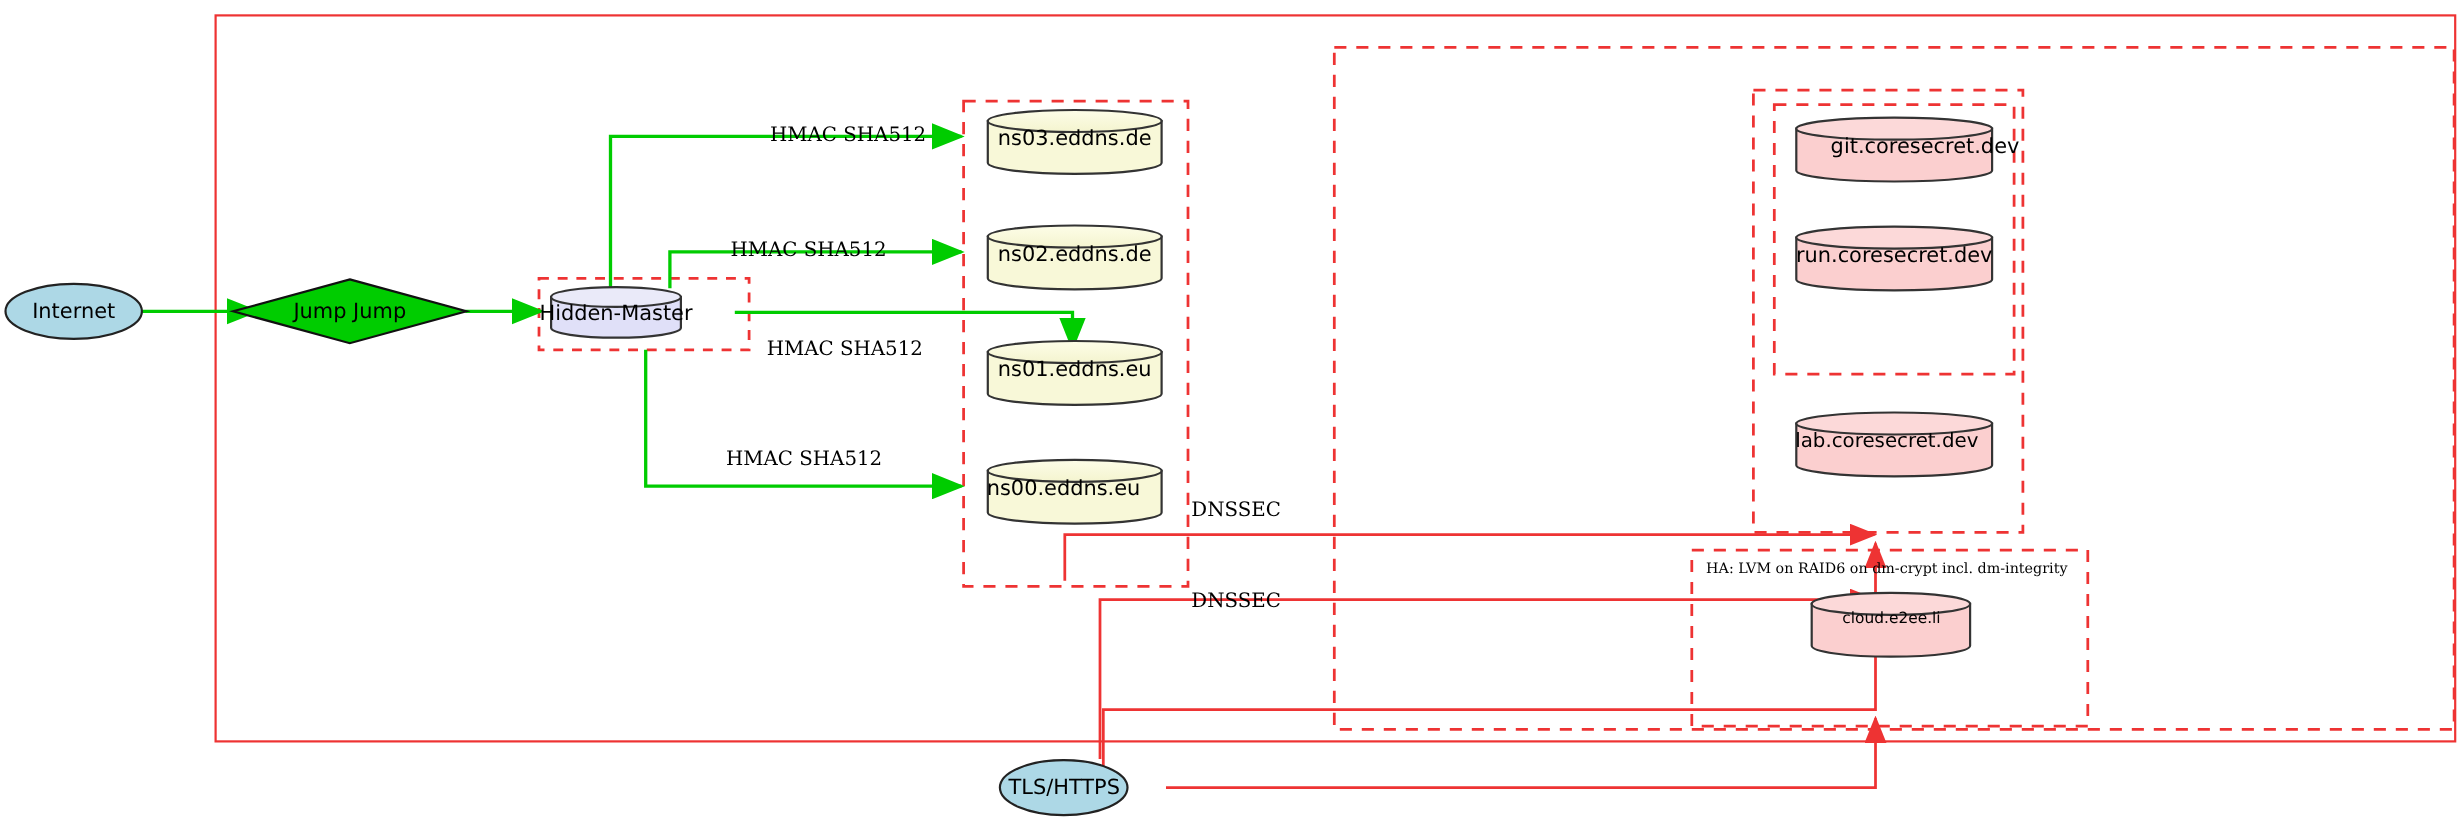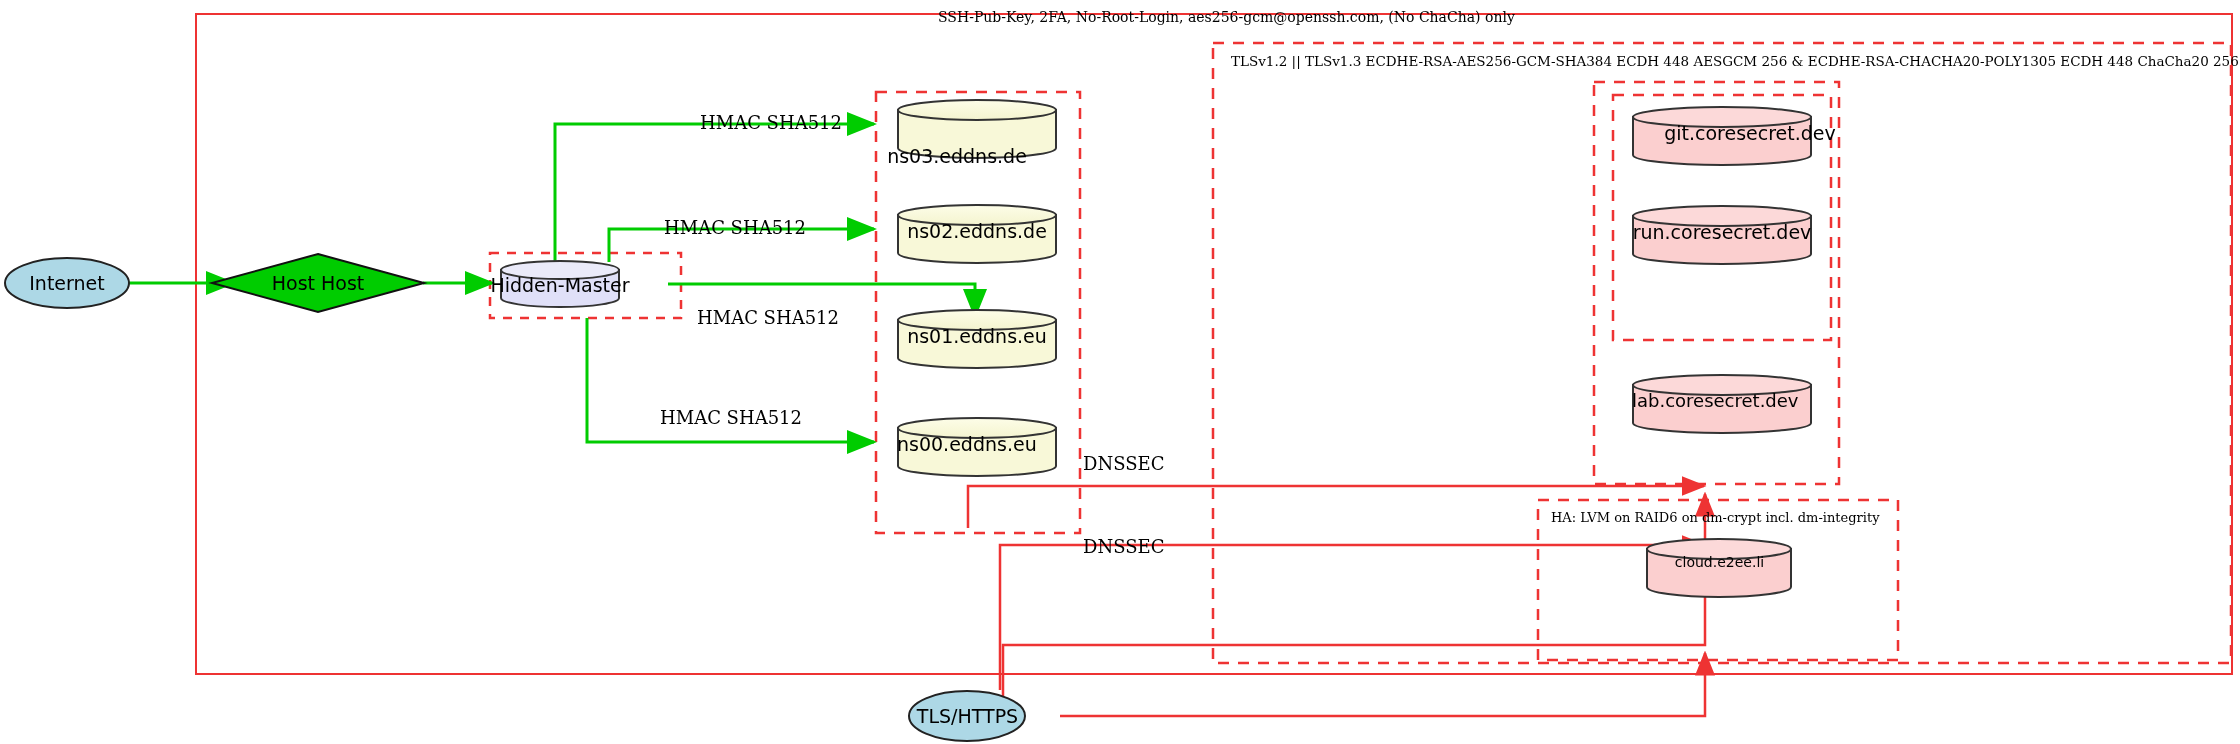--- a/index.html
+++ b/index.html
@@ -110,33 +110,31 @@
   </g>
 
   <g>
     <path d="M1647,549 L1647,587 A72,10 0 0 0 1791,587 L1791,549 Z" fill="#fbcfcf" stroke="#333" stroke-width="2"></path>
     <ellipse cx="1719" cy="549" rx="72" ry="10" fill="#fcd9d9" stroke="#333" stroke-width="2"></ellipse>
   </g>
 
   <ellipse cx="967" cy="716" rx="58" ry="25" fill="#add8e6" stroke="#222" stroke-width="2"></ellipse>
 </svg>
 
-<div class="lbl serif" style="left:938px;top:9px;font-size:14px;">SSH-Pub-Key, 2FA, No-Root-Login, aes256-gcm@openssh.com, (No ChaCha) only</div>
 
-<div class="lbl serif" style="left:1231px;top:53px;font-size:13.5px;">TLSv1.2 || TLSv1.3 ECDHE-RSA-AES256-GCM-SHA384 ECDH 448 AESGCM 256 &amp; ECDHE-RSA-CHACHA20-POLY1305 ECDH 448 ChaCha20 256</div>
 
 <div class="lbl serif" style="left:1551px;top:510px;font-size:13px;">HA: LVM on RAID6 on dm-crypt incl. dm-integrity</div>
 
 <div class="nodetext" style="left:7px;top:272px;width:120px;font-size:19px;">Internet</div>
 
-<div class="nodetext" style="left:248px;top:272px;width:140px;font-size:19px;">Host Host</div>
+<div class="nodetext" style="left:248px;top:272px;width:140px;font-size:19px;">Jump Jump</div>
 
 <div class="nodetext" style="left:490px;top:274px;width:140px;font-size:19px;">Hidden-Master</div>
 
-<div class="nodetext" style="left:877px;top:115px;width:160px;font-size:19px;margin-top:30px;">ns03.eddns.de</div>
+<div class="nodetext" style="left:897px;top:115px;width:160px;font-size:19px;">ns03.eddns.de</div>
 
 <div class="nodetext" style="left:897px;top:220px;width:160px;font-size:19px;">ns02.eddns.de</div>
 
 <div class="nodetext" style="left:897px;top:325px;width:160px;font-size:19px;">ns01.eddns.eu</div>
 
 <div class="nodetext" style="left:897px;top:433px;width:128px;font-size:19px;">ns00.eddns.eu</div>
 
 <div class="nodetext" style="left:1632px;top:122px;width:180px;font-size:19px;padding-left:28px;">git.coresecret.dev</div>
 
 <div class="nodetext" style="left:1632px;top:221px;width:180px;font-size:19px;">run.coresecret.dev</div>

